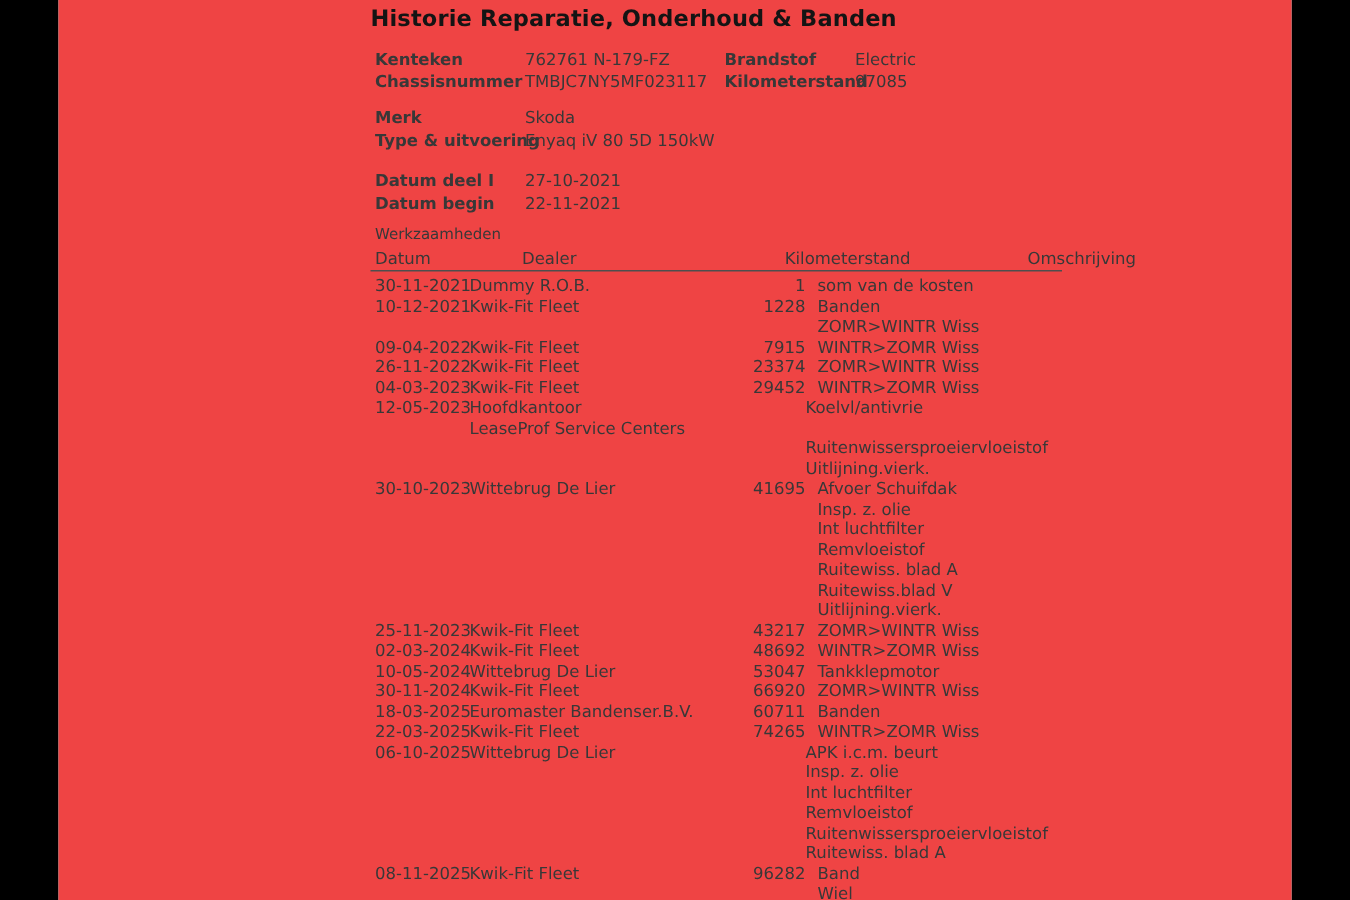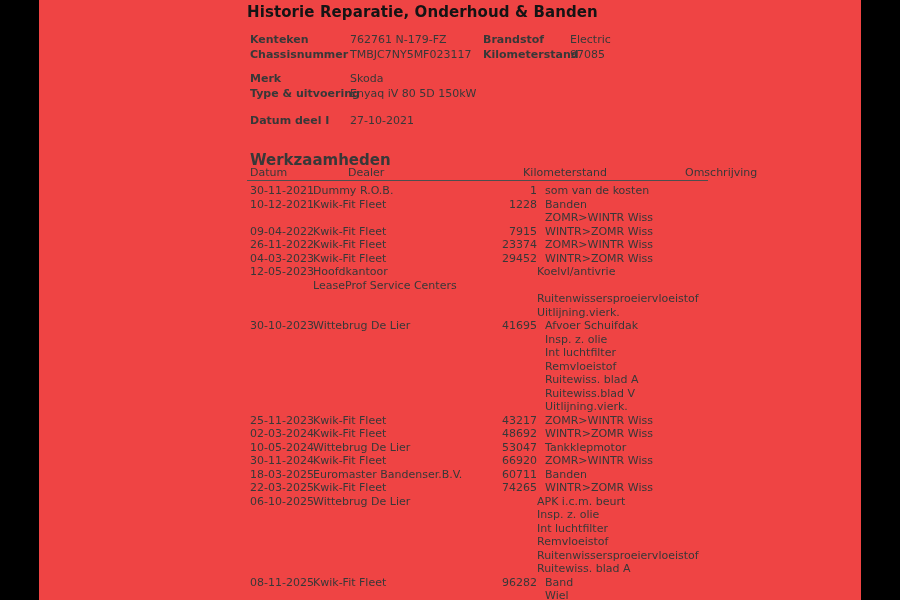--- a/index.html
+++ b/index.html
@@ -29,21 +29,21 @@
   .ilabel { display: inline-block; font-weight: bold; }
   .iblock.a, .iblock.c, .iblock.d { left: 211px; }
   .iblock.a .ilabel, .iblock.c .ilabel, .iblock.d .ilabel { width: 100px; }
   .iblock.a { top: 33px; }
   .iblock.b { top: 33px; left: 444px; }
   .iblock.b .ilabel { width: 87px; }
   .iblock.c { top: 72px; }
   .iblock.d { top: 114px; }
   .section-title {
     position: absolute; left: 211px; top: 151px;
-    font-size: 15px; font-weight: bold;
+    font-size: 10px; font-weight: normal;
   }
   .thead {
     position: absolute; left: 211px; top: 166px; right: 0;
     display: grid; grid-template-columns: 63px 131px 93px 8px 1fr;
     font-size: 11px; line-height: 13.5px; gap: 35px;
   }
   .thead .c-km { text-align: right; }
   .head-rule {
     position: absolute; left: 208px; top: 180px; width: 461px; height: 1px;
     background: #4e4e4e;
@@ -90,20 +90,23 @@
       <span class="ilabel">Merk</span><span class="ivalue">Skoda</span>
     </div>
     <div class="irow">
       <span class="ilabel">Type &amp; uitvoering</span><span class="ivalue">Enyaq iV 80 5D 150kW</span>
     </div>
   </div>
 
   <div class="iblock d">
     <div class="irow">
       <span class="ilabel">Datum deel I</span><span class="ivalue">27-10-2021</span>
+    </div>
+    <div class="irow">
+      <span class="ilabel">Datum begin</span><span class="ivalue">22-11-2021</span>
     </div>
   </div>
 
   <div class="section-title">Werkzaamheden</div>
 
   <div class="thead">
     <div class="c-date">Datum</div>
     <div class="c-dealer">Dealer</div>
     <div class="c-km">Kilometerstand</div>
     <div class="c-gap"></div>

